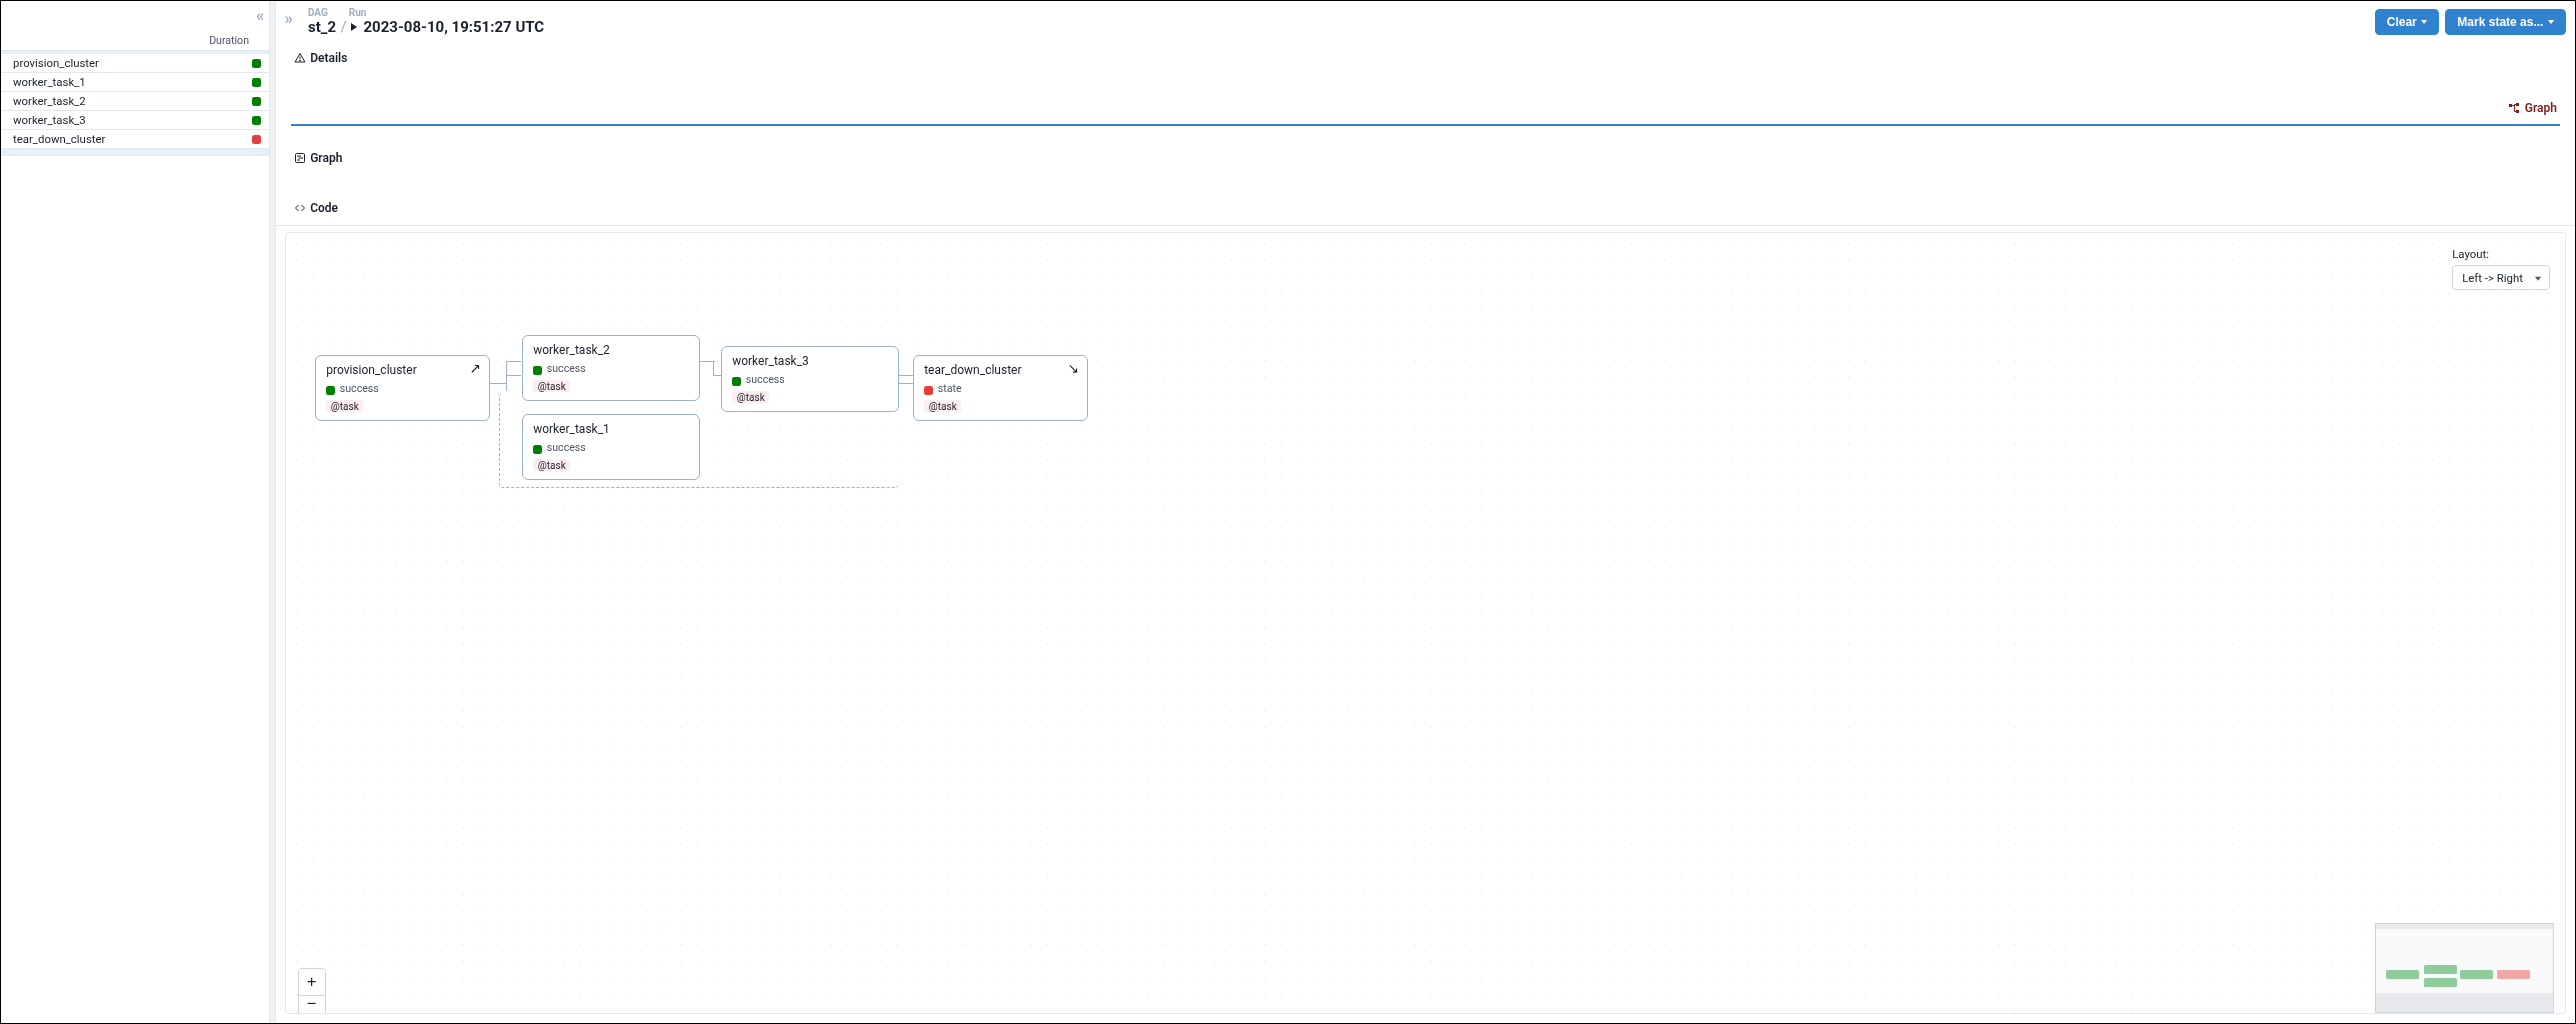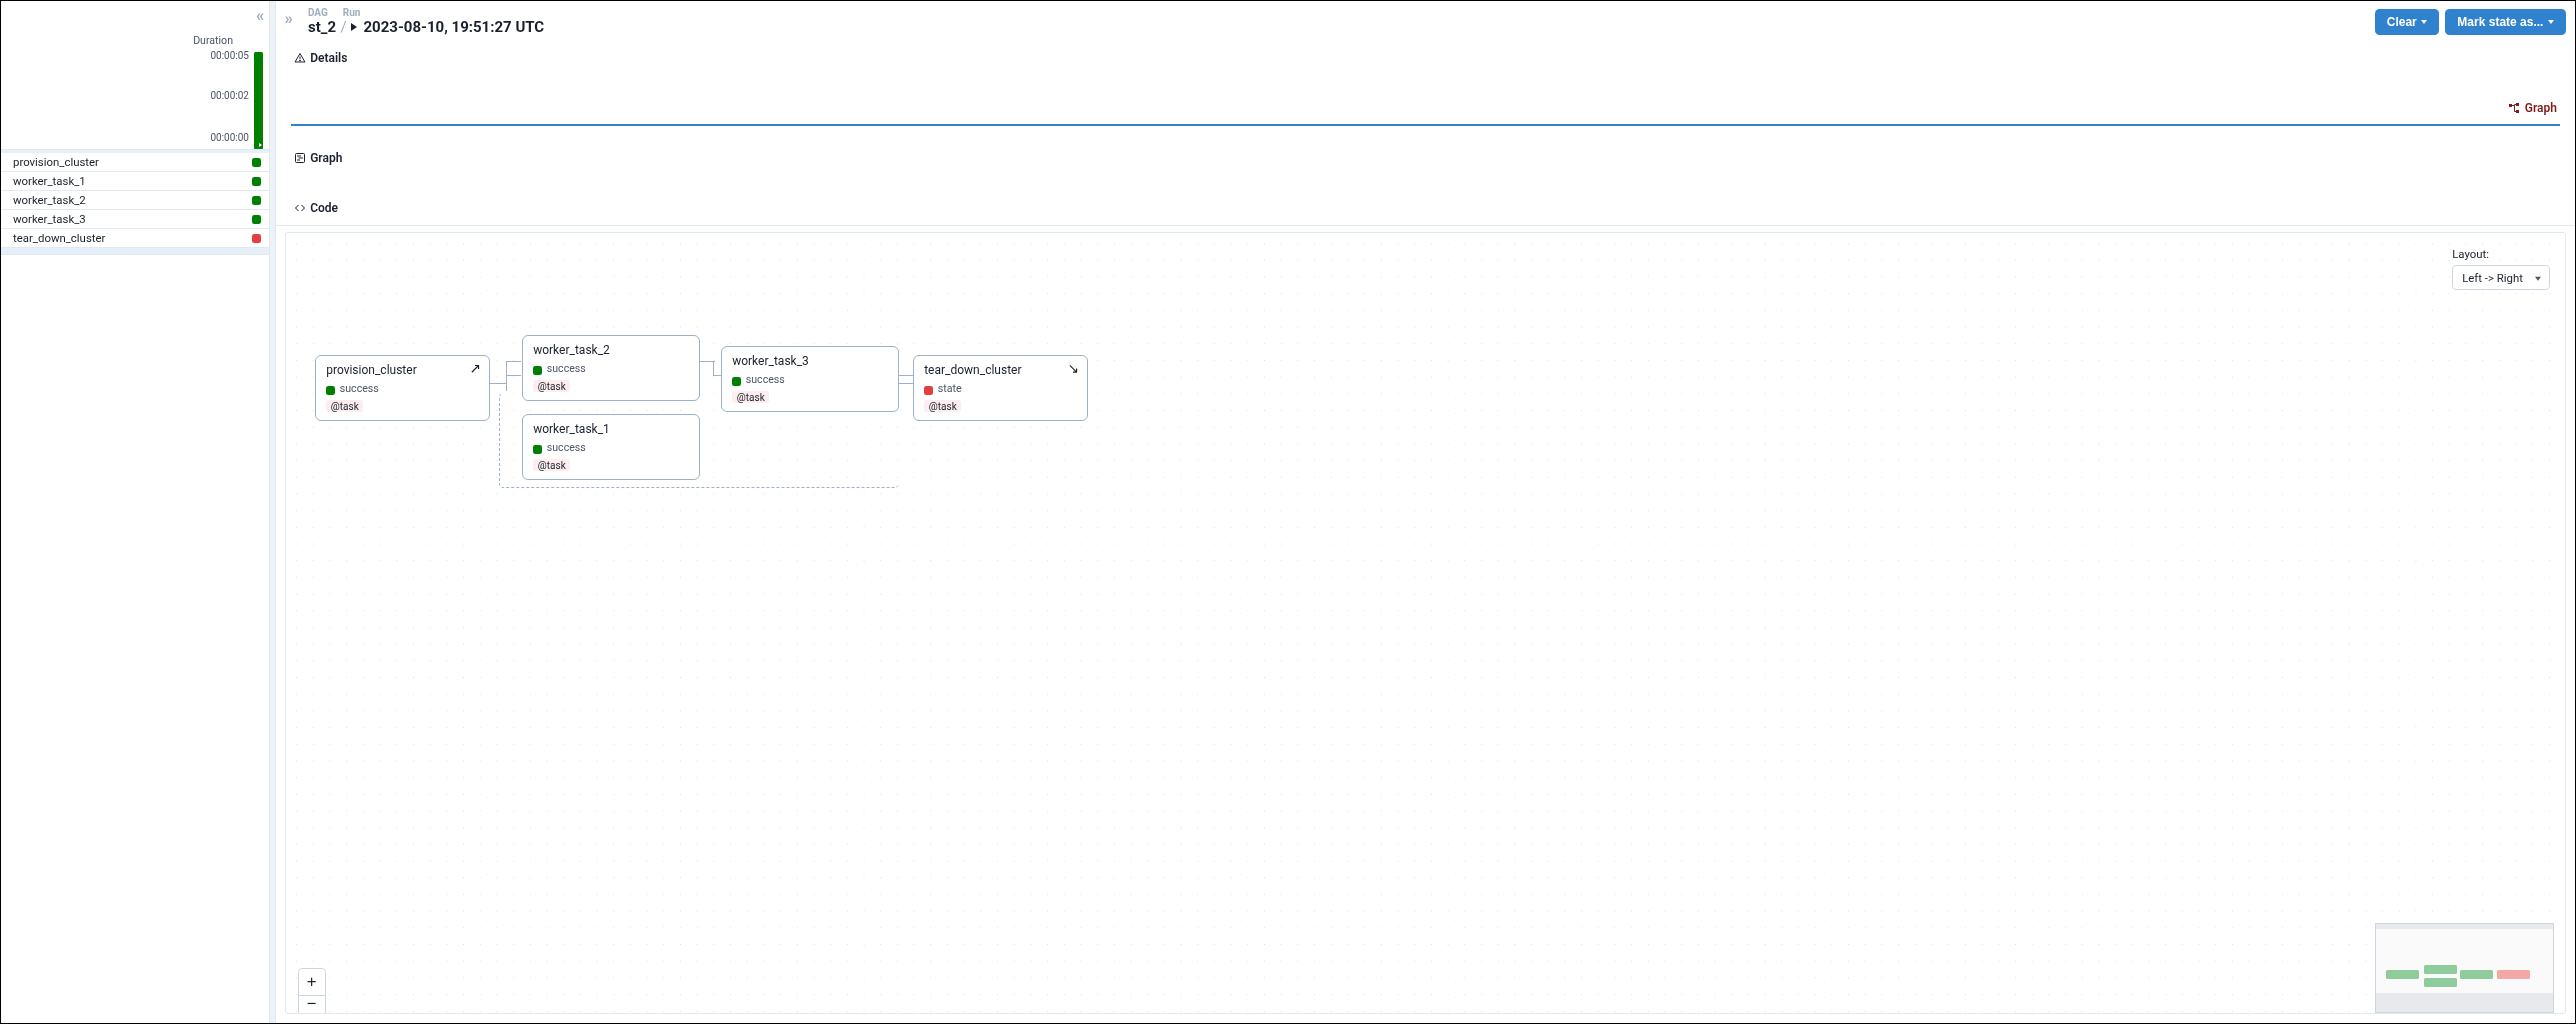--- a/index.html
+++ b/index.html
@@ -34,21 +34,21 @@
     top: 4.6px;
     right: 4.6px;
     color: #A0AEC0;
     font-size: 16.7px;
     font-weight: bold;
     cursor: pointer;
     user-select: none;
   }
   .duration-header {
     text-align: right;
-    padding: 33px 36px 3px 0;
+    padding: 33px 20px 3px 0;
     color: #4A5568;
     font-size: 10.6px;
   }
   .duration-ticks {
     position: relative;
     height: 99px;
   }
   .duration-ticks .tick {
     position: absolute;
     right: 20px;
@@ -150,21 +150,21 @@
     cursor: pointer;
     user-select: none;
   }
   .breadcrumb {
     flex: 1 1 auto;
     min-width: 0;
     padding-top: 1.5px;
   }
   .crumb-labels {
     display: flex;
-    gap: 15px;
+    gap: 21px;
     font-size: 10px;
     color: #A0AEC0;
     font-weight: 700;
     padding-left: 6px;
   }
   .crumb-values {
     display: flex;
     align-items: center;
     gap: 4.6px;
     font-size: 15px;
@@ -396,30 +396,20 @@
 </head>
 <body>
 
 <div class="app">
 
   <aside class="sidebar">
     <span class="sidebar-collapse">«</span>
 
     <div class="duration-header">Duration</div>
 
-    <div class="duration-ticks">
-      <span class="tick" style="top:0">00:00:05</span>
-      <span class="tick" style="top:40px">00:00:02</span>
-      <span class="tick" style="top:82px">00:00:00</span>
-
-      <div class="duration-bar-track">
-        <div class="duration-bar-fill"></div>
-        <div class="duration-run-marker"></div>
-      </div>
-    </div>
 
     <div class="task-list">
       <div class="task-list-hl"></div>
       <div class="task-row">
         <span>provision_cluster</span>
         <span class="task-status-dot dot-success"></span>
       </div>
       <div class="task-row">
         <span>worker_task_1</span>
         <span class="task-status-dot dot-success"></span>

